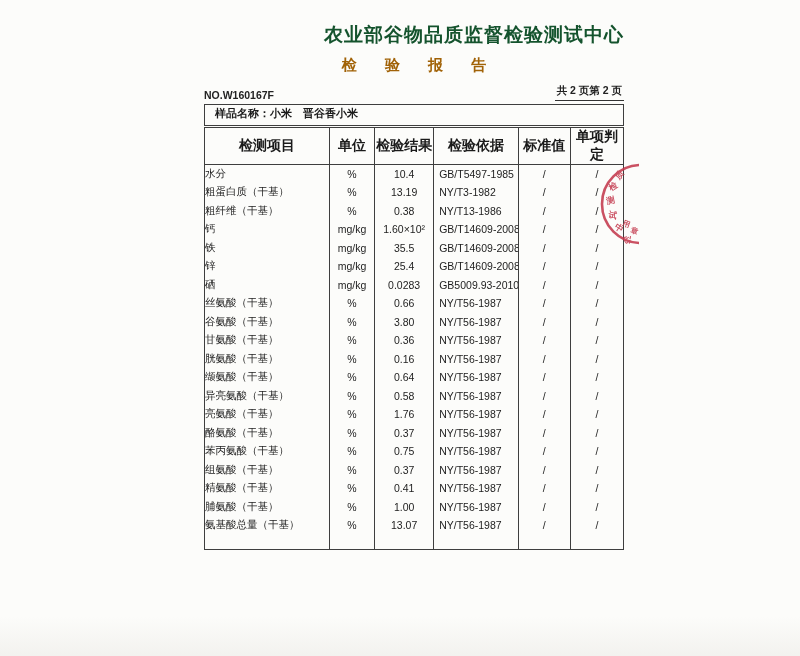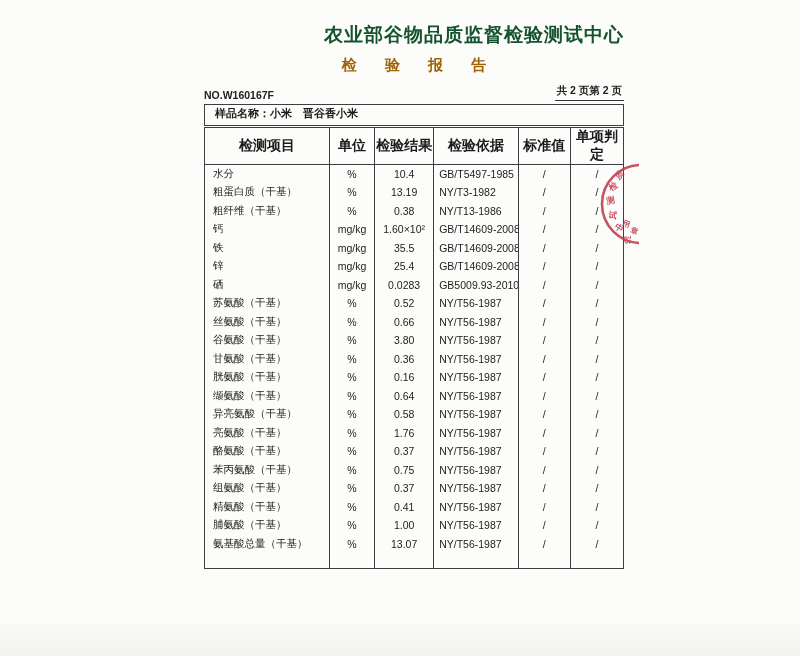--- a/index.html
+++ b/index.html
@@ -56,21 +56,21 @@
     text-align:center; color:#1a1a1a;
   }
   table.results tbody td {
     border-left:1px solid #3e3e3e;
     border-right:1px solid #3e3e3e;
     height:18.5px; font-size:10.5px;
     text-align:center; vertical-align:middle;
     padding:0 4px; color:#1c1c1c;
     white-space:nowrap; overflow:hidden;
   }
-  table.results tbody td.col-item { text-align:left; padding-left:8px; }
+  table.results tbody td.col-item { text-align:left; padding-left:0; }
   table.results tbody td.col-basis { text-align:left; padding-left:5px; }
   table.results tbody tr.filler-row td { height:15px; }
   .col-w-item { width:29.8%; } .col-w-unit { width:10.8%; }
   .col-w-result { width:14.1%; } .col-w-basis { width:20.2%; }
   .col-w-std { width:12.4%; } .col-w-judg { width:12.7%; }
   .seal {
     position:absolute; left:591px; top:162px;
     width:48px; height:86px;
     pointer-events:none; opacity:0.88;
   }
@@ -164,28 +164,20 @@
         </tr>
         <tr>
           <td class="col-item">硒</td>
           <td class="col-unit">mg/kg</td>
           <td class="col-result">0.0283</td>
           <td class="col-basis">GB5009.93-2010</td>
           <td class="col-std">/</td>
           <td class="col-judgment">/</td>
         </tr>
         <tr>
-          <td class="col-item">苏氨酸（干基）</td>
-          <td class="col-unit">%</td>
-          <td class="col-result">0.52</td>
-          <td class="col-basis">NY/T56-1987</td>
-          <td class="col-std">/</td>
-          <td class="col-judgment">/</td>
-        </tr>
-        <tr>
           <td class="col-item">丝氨酸（干基）</td>
           <td class="col-unit">%</td>
           <td class="col-result">0.66</td>
           <td class="col-basis">NY/T56-1987</td>
           <td class="col-std">/</td>
           <td class="col-judgment">/</td>
         </tr>
         <tr>
           <td class="col-item">谷氨酸（干基）</td>
           <td class="col-unit">%</td>

